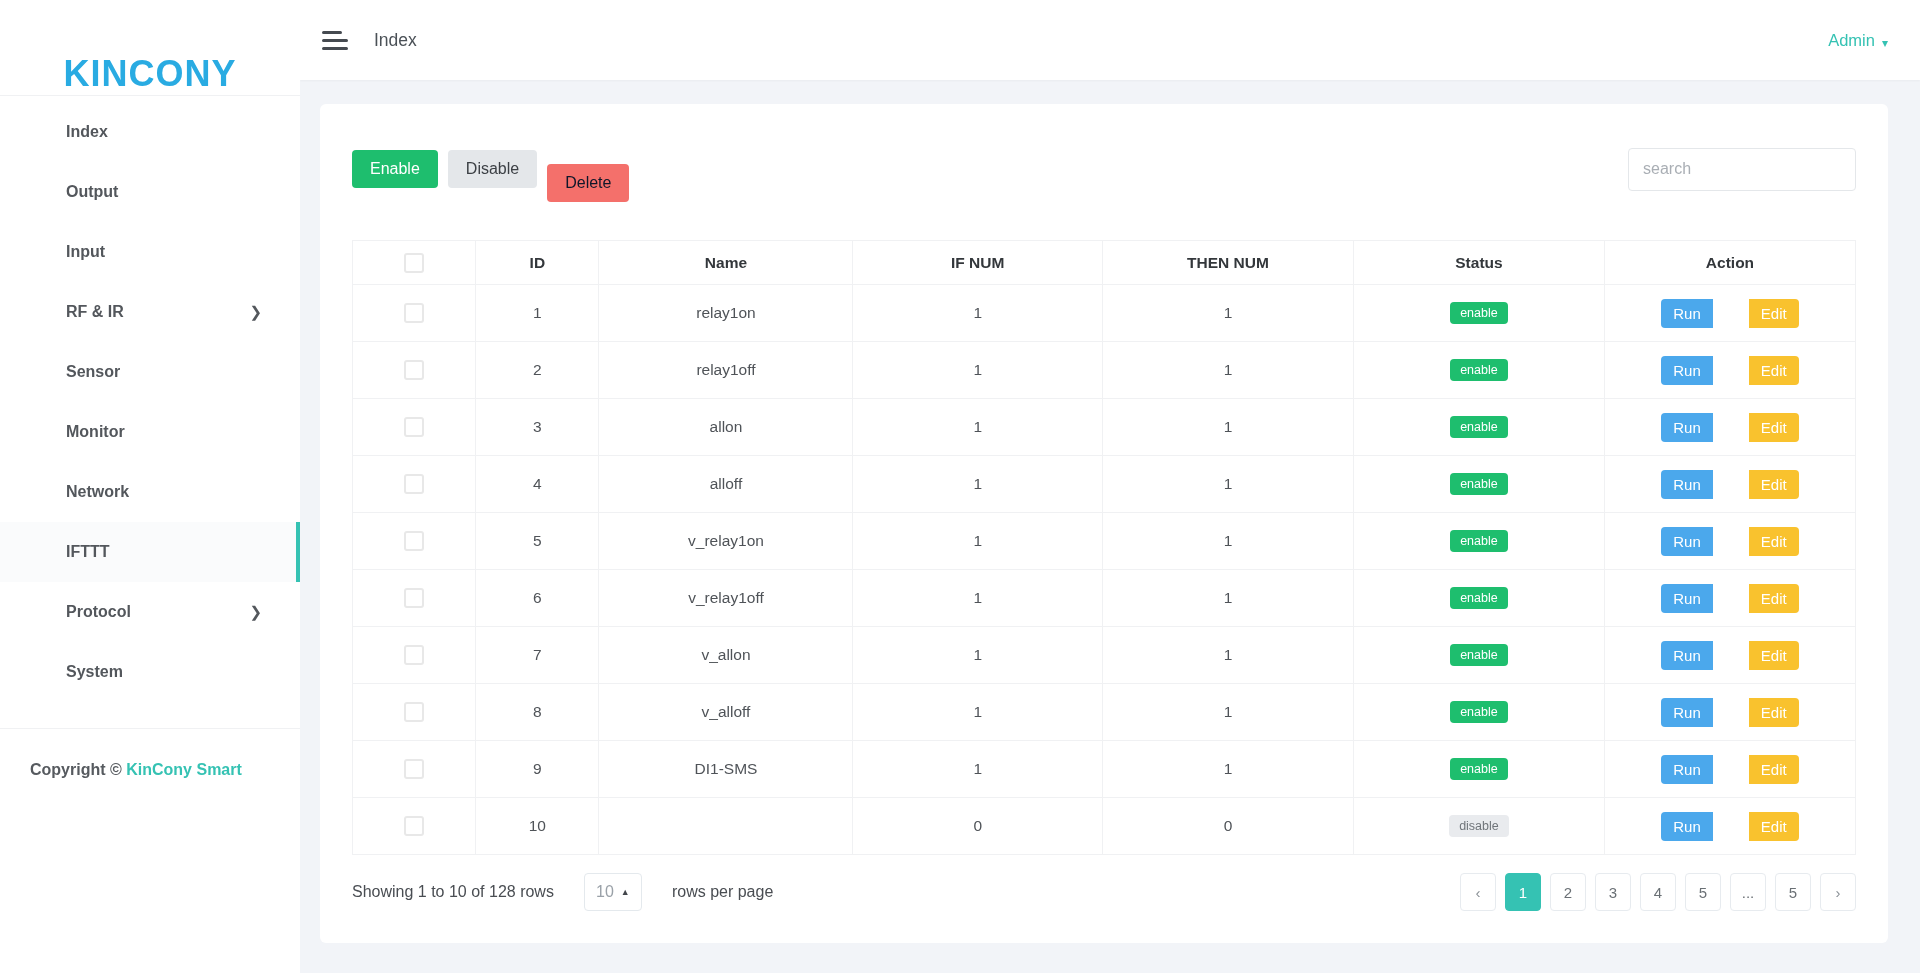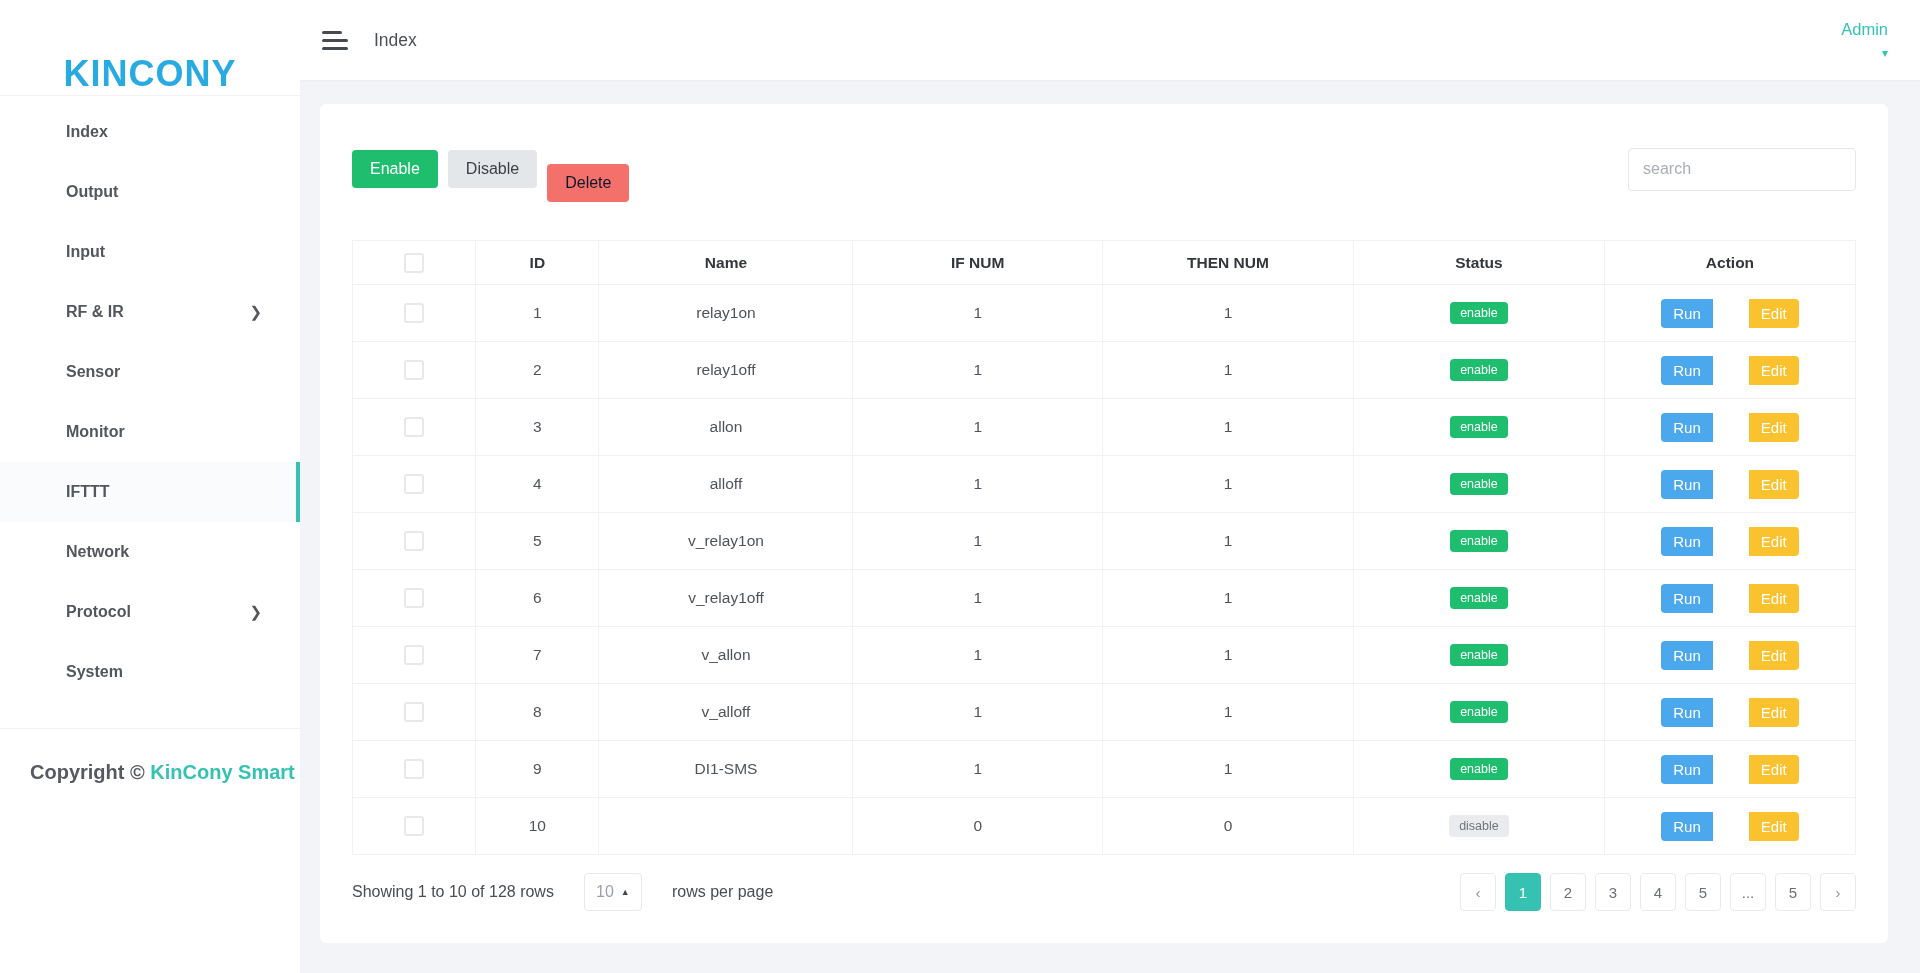--- a/index.html
+++ b/index.html
@@ -33,39 +33,39 @@
   .side-item.active {
     background: #fafbfc;
     box-shadow: inset -4px 0 0 var(--accent-teal, #35c2b3);
   }
   .side-item .chev {
     position: absolute; right: 38px; font-size: 15px; font-weight: 400; color: #53575c;
   }
   .side-footer {
     position: absolute; top: 728px; left: 0; width: 100%;
     border-top: 1px solid #f0f1f3; padding: 32px 0 0 30px;
-    font-size: 20px; font-weight: 700; color: #565a5f;
+    font-size: 16px; font-weight: 700; color: #565a5f;
   }
   .side-footer .brand { color: var(--accent-teal, #35c2b3); }
 
   
   .right-col { flex: 1; display: flex; flex-direction: column; min-width: 0; }
   .topbar {
     height: 80px; background: #fff; display: flex; align-items: center;
     padding: 0 32px 0 22px; box-shadow: 0 1px 2px rgba(0,0,0,0.04);
   }
   .hamburger { width: 26px; cursor: pointer; }
   .hamburger .bar { height: 3px; background: #454a50; border-radius: 2px; margin-bottom: 5px; }
   .hamburger .bar.short { width: 20px; }
   .hamburger .bar:nth-child(2), .hamburger .bar:nth-child(3) { width: 26px; }
   .hamburger .bar:last-child { margin-bottom: 0; }
   .page-title { margin-left: 26px; font-size: 17.5px; color: #4b5157; }
   .user-menu {
     margin-left: auto; display: flex; align-items: flex-end; gap: 7px;
-    color: var(--accent-teal, #35c2b3); font-size: 16.5px; cursor: pointer; flex-direction: column;
+    color: var(--accent-teal, #35c2b3); font-size: 16.5px; cursor: pointer;
   }
   .user-menu .caret { font-size: 12px; }
 
   
   .main-area { flex: 1; padding: 24px 32px 8px 20px; }
   .card {
     background: #fff; border-radius: 6px; padding: 32px; min-height: 816px;
   }
   .toolbar { display: flex; align-items: center; }
   .btn {
@@ -158,26 +158,26 @@
         <span class="chev">❯</span>
       </li>
       <li class="side-item">
         <span>Sensor</span>
 
       </li>
       <li class="side-item">
         <span>Monitor</span>
 
       </li>
+      <li class="side-item">
+        <span>Network</span>
+
+      </li>
       <li class="side-item active">
         <span>IFTTT</span>
-
-      </li>
-      <li class="side-item">
-        <span>Network</span>
 
       </li>
       <li class="side-item">
         <span>Protocol</span>
         <span class="chev">❯</span>
       </li>
       <li class="side-item">
         <span>System</span>
 
       </li>

